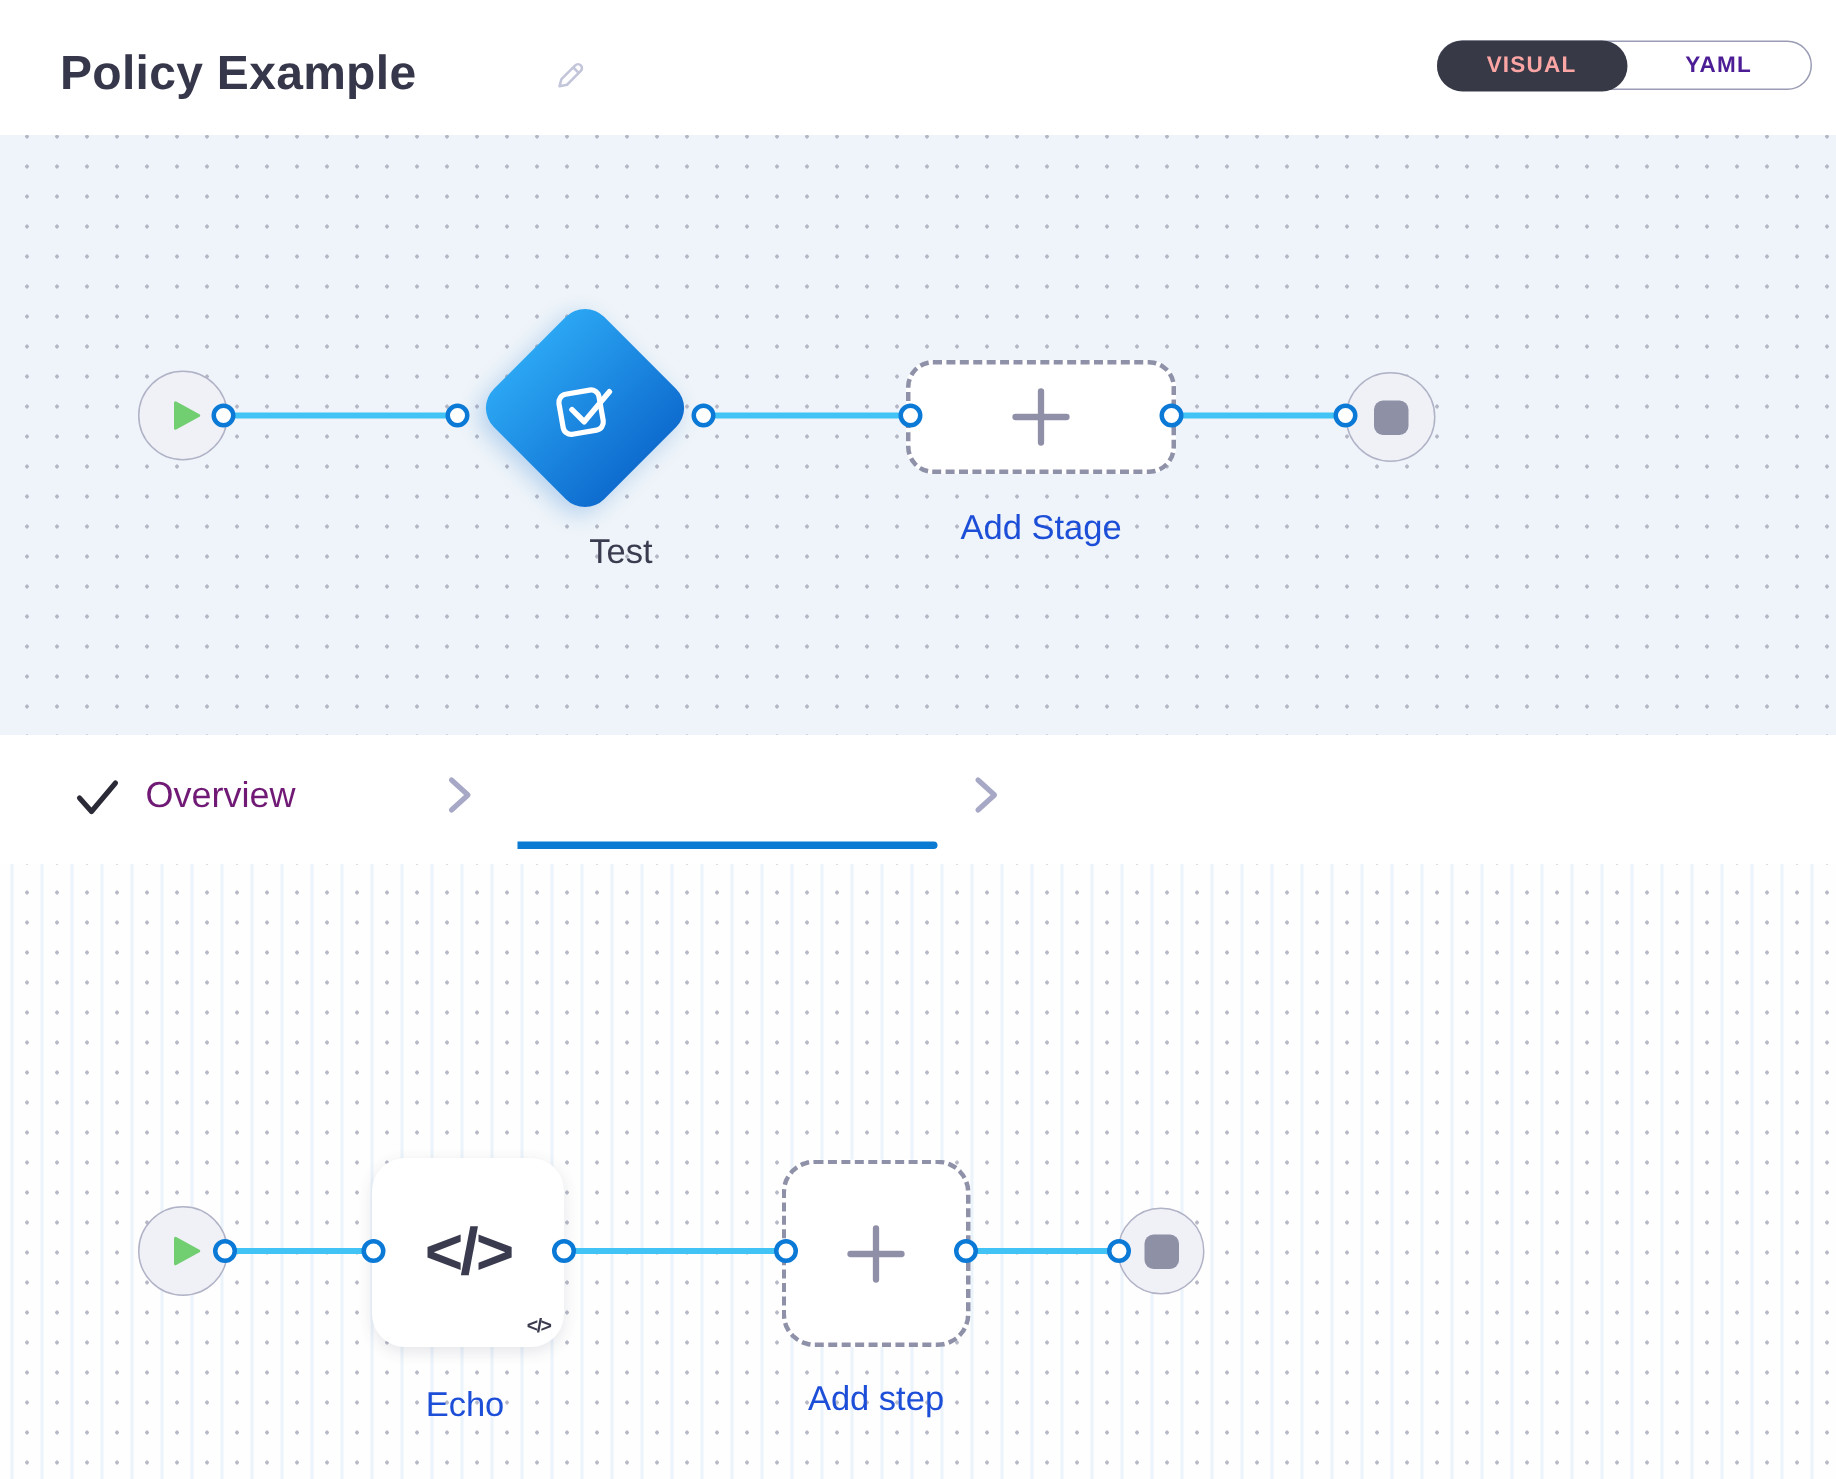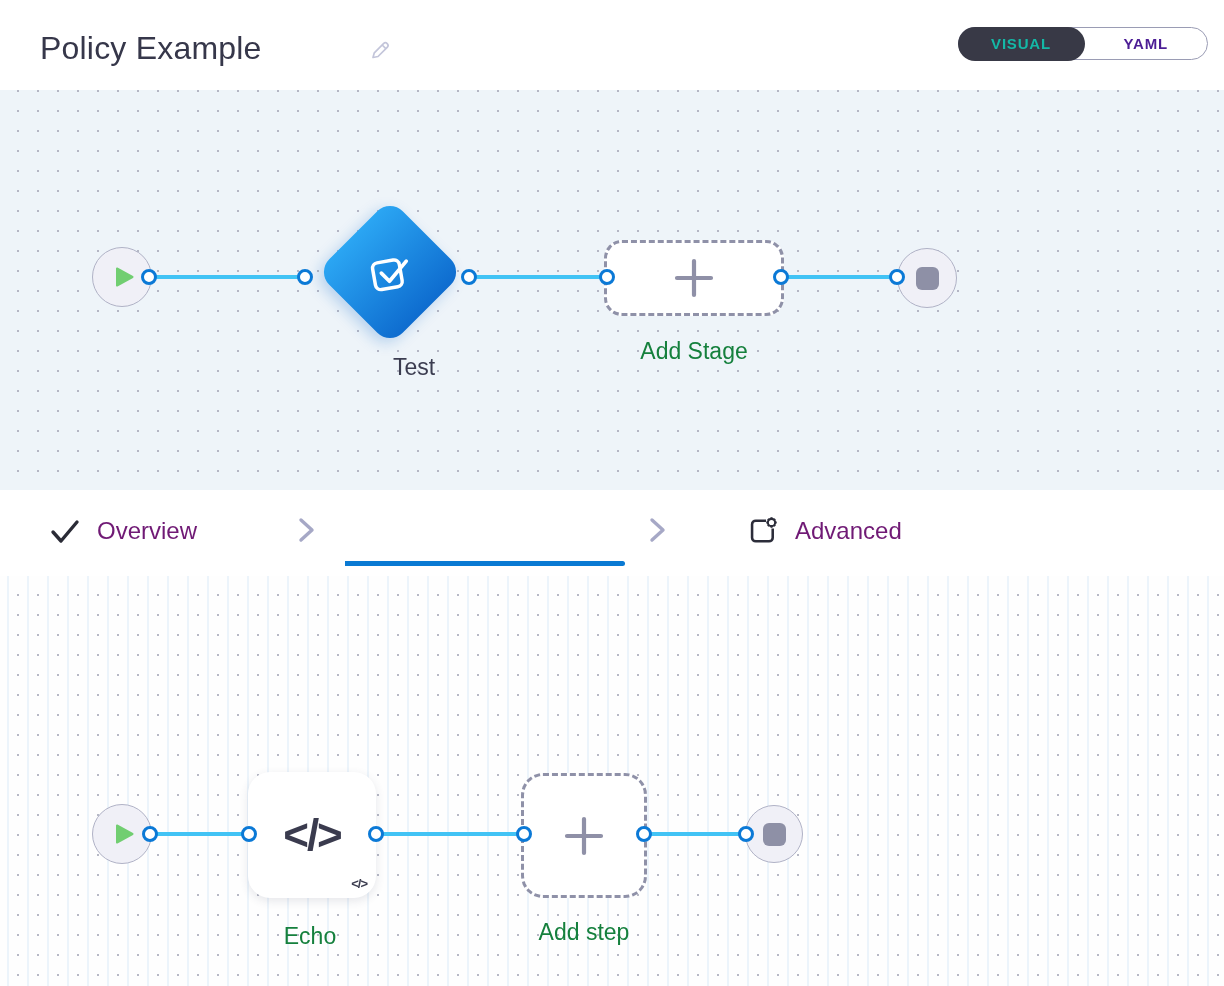--- a/index.html
+++ b/index.html
@@ -2,25 +2,25 @@
 <html><head>
 <meta charset="utf-8">
 <style>
   * { margin:0; padding:0; box-sizing:border-box; }
   html,body { background:#ffffff; }
   body { font-family:"Liberation Sans","DejaVu Sans",sans-serif; }
   .app { position:relative; width:1224px; height:986px; overflow:hidden; background:#fff; }
 
   
   .header { position:absolute; left:0; top:0; width:1224px; height:90px; background:#ffffff; z-index:5; }
-  .page-title { position:absolute; left:40px; top:30px; font-size:32px; font-weight:400; color:#36374a; letter-spacing:.2px; }
+  .page-title { position:absolute; left:40px; top:30px; font-size:32px; font-weight:700; color:#36374a; letter-spacing:.2px; }
   .edit-btn { position:absolute; left:366px; top:36px; width:28px; height:28px; cursor:pointer; }
   .mode-toggle { position:absolute; left:958px; top:27px; width:250px; height:33px; border:1.5px solid #9a9cb4; border-radius:17px; background:#ffffff; display:flex; align-items:stretch; }
   .toggle-opt { flex:1; display:flex; align-items:center; justify-content:center; font-size:15px; font-weight:700; letter-spacing:.8px; color:#4c1d95; cursor:pointer; }
-  .toggle-opt.selected { background:#383946; color:#14b8a6; border-radius:17px; margin:-1.5px 0 -1.5px -1.5px; flex:0 0 127px; }
+  .toggle-opt.selected { background:#383946; color:#fca5a5; border-radius:17px; margin:-1.5px 0 -1.5px -1.5px; flex:0 0 127px; }
 
   
   .canvas { position:absolute; left:0; width:1224px; }
   .canvas-stage { top:90px; height:400px;
     background-color:#eef4f9;
     background-image:radial-gradient(#b4b6c4 1.2px, rgba(0,0,0,0) 1.3px);
     background-size:20px 20px; background-position:8px 11px; }
   .canvas-step { top:576px; height:410px;
     background-color:#fefefe;
     background-image:radial-gradient(#b7b9c6 1.2px, rgba(0,0,0,0) 1.3px),
@@ -37,21 +37,21 @@
     box-shadow:0 6px 14px rgba(14,108,207,.25); z-index:2; cursor:pointer;
     display:flex; align-items:center; justify-content:center; }
   .diamond .icon-wrap { transform:rotate(-45deg); }
   .add-box { position:absolute; background:#ffffff; border:3px dashed #8f91a8; display:flex; align-items:center; justify-content:center; z-index:2; cursor:pointer; }
   .add-stage-box { left:604px; top:240px; width:180px; height:76px; border-radius:18px; }
   .add-step-box { left:521px; top:773px; width:126px; height:125px; border-radius:22px; }
   .step-card { position:absolute; left:248px; top:772px; width:128px; height:126px; border-radius:22px; background:#ffffff;
     box-shadow:0 3px 10px rgba(50,60,90,.12); z-index:2; cursor:pointer; display:flex; align-items:center; justify-content:center; }
   .code-glyph { font-size:44px; font-weight:700; color:#3a3b4e; letter-spacing:-2px; }
   .code-badge { position:absolute; right:9px; bottom:7px; font-size:13px; font-weight:700; color:#3a3b4e; letter-spacing:-1px; }
-  .node-label { position:absolute; transform:translateX(-50%); font-size:23px; color:#15803d; z-index:2; white-space:nowrap; }
+  .node-label { position:absolute; transform:translateX(-50%); font-size:23px; color:#1d4ed8; z-index:2; white-space:nowrap; }
 
   
   .tabbar { position:absolute; left:0; top:490px; width:1224px; height:86px; background:#ffffff; z-index:4; }
   .tab { position:absolute; top:0; height:81px; display:flex; align-items:center; gap:15px; cursor:pointer; }
   .tab-label { font-size:24px; color:#701a75; }
   .tab-label.active { font-weight:700; color:#0b0c16; }
   .tab-overview { left:48px; }
   .tab-execution { left:390px; }
   .tab-advanced { left:746px; }
   .chevron-sep { position:absolute; top:22px; }
@@ -143,32 +143,20 @@
       </svg>
     </span>
 
 
     <span class="chevron-sep chev-2">
       <svg width="22" height="36" viewBox="0 0 22 36">
         <path d="M4 8 l11 10 -11 10" fill="none" stroke="#a6a8c6" stroke-width="3.4" stroke-linecap="round" stroke-linejoin="round"></path>
       </svg>
     </span>
 
-    <div class="tab tab-advanced">
-      <span>
-        <svg width="34" height="34" viewBox="0 0 28 28">
-          <path d="M16.5 5.5 H8 a3 3 0 0 0 -3 3 v11 a3 3 0 0 0 3 3 h11 a3 3 0 0 0 3 -3 V12" fill="none" stroke="#2c2d3a" stroke-width="2.1" stroke-linejoin="round"></path>
-          <g stroke="#2c2d3a" stroke-width="1.7">
-            <circle cx="21" cy="7" r="3" fill="#ffffff"></circle>
-            <path d="M21 2.7 V4 M21 10 V11.3 M16.7 7 H18 M24 7 H25.3 M18 4 l.9.9 M23.1 9.1 l.9.9 M24 4 l-.9.9 M18.9 9.1 l-.9.9"></path>
-          </g>
-        </svg>
-      </span>
-      <span class="tab-label">Advanced</span>
-    </div>
 
     <div class="tab-underline"></div>
   </div>
 
   <div class="canvas canvas-step"></div>
 
   <div class="node-circle" style="left:92px; top:804px;">
     <span style="margin-left:6px;">
       <svg width="20" height="22" viewBox="0 0 20 22">
         <path d="M2 2.5 L17.5 11 L2 19.5 Z" fill="#71ce71" stroke="#71ce71" stroke-width="2" stroke-linejoin="round"></path>

